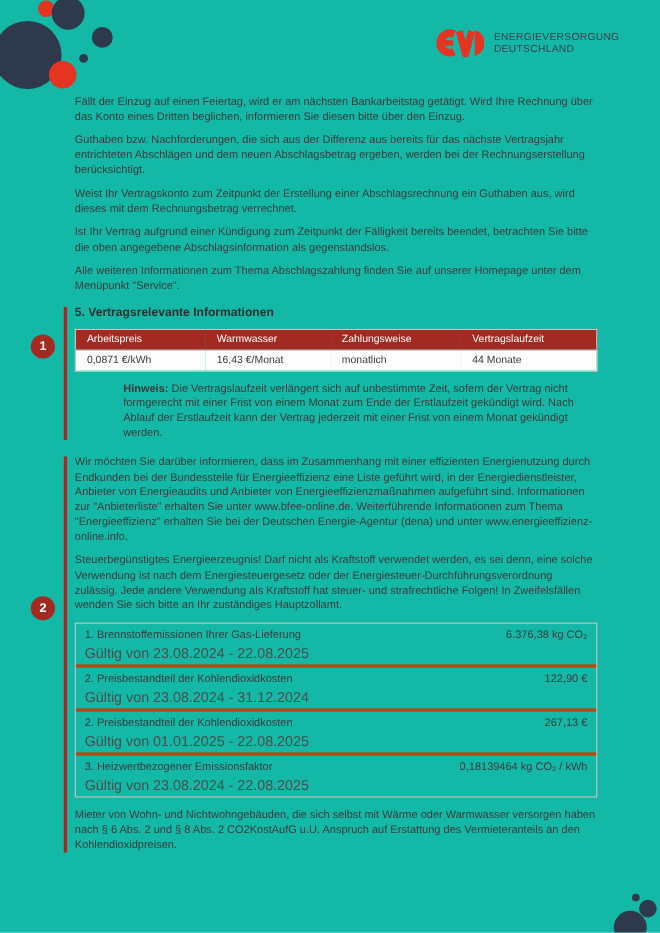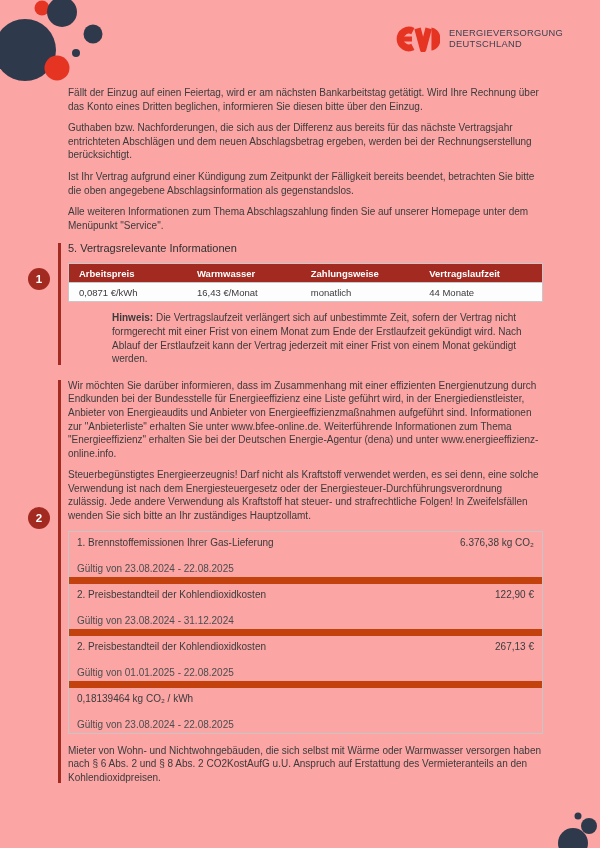--- a/index.html
+++ b/index.html
@@ -1,57 +1,57 @@
 <!DOCTYPE html>
 <html><head>
 <meta charset="utf-8">
 <style>
   * { margin:0; padding:0; box-sizing:border-box; }
   html,body { background:#e9e9e9; }
   .page {
     width:600px; height:848px; position:relative; margin:0 auto;
-    background:#fca5a5; overflow:hidden;
+    background:#14b8a6; overflow:hidden;
     font-family:"Liberation Sans", sans-serif; color:#3b3b3b;
   }
   
   .bubbles-tl { position:absolute; top:0; left:0; }
   .bubbles-br { position:absolute; right:0; bottom:0; }
   
   .logo { position:absolute; top:26px; left:396px; display:flex; align-items:center; }
   .logo-text { margin-left:9px; font-size:9.3px; letter-spacing:0.3px; color:#3a4150; line-height:11.5px; font-weight:400; }
   
   .content { position:absolute; left:68px; top:86px; width:475px; }
   .body-text { font-size:10px; line-height:13.6px; margin-bottom:8px; }
   .body-text:last-child { margin-bottom:0; }
   b { font-weight:bold; }
   
   .section { position:relative; }
   .section-5 { margin-top:10px; }
   .section-6 { margin-top:13px; }
   .section-bar { position:absolute; left:-10px; top:1px; bottom:1px; width:2.5px; background:#a32a21; }
-  .section-heading { font-size:11px; font-weight:normal; color:#2f2f2f; margin-bottom:9px; }
+  .section-heading { font-size:11px; font-weight:bold; color:#2f2f2f; margin-bottom:9px; }
   .marker {
     position:absolute; left:-40px; width:22px; height:22px; border-radius:50%;
     background:#a32a21; color:#ffffff; font-size:11.5px; font-weight:bold;
     display:flex; align-items:center; justify-content:center;
   }
   .marker-1 { top:26px; }
   .marker-2 { top:128px; }
   
   .t1 { width:100%; border-collapse:collapse; font-size:9.5px; border:1px solid #c8c8c8; }
-  .t1 th { background:#a32a21; color:#ffffff; font-weight:bold; text-align:left; padding:3.5px 4px 3.5px 10px; }
+  .t1 th { background:#a32a21; color:#ffffff; font-weight:normal; text-align:left; padding:3.5px 4px 3.5px 10px; }
   .t1 td { background:#fdfdfd; padding:3.5px 4px 3.5px 10px; border-top:1px solid #c8c8c8;margin-top:28px; }
   .t1 .c0 { width:25%; } .t1 .c1 { width:24%; } .t1 .c2 { width:25%; } .t1 .c3 { width:26%; }
   .hinweis { margin-top:9px; margin-bottom:0;margin-left:44px; }
   
   .t2 { border:1px solid #c6c6c6; margin:7px 0 10px 0; }
-  .erow { border-bottom:7px solid #c2410c; padding:4px 8px 3px 8px; }
+  .erow { border-bottom:3px solid #c2410c; padding:4px 8px 3px 8px; }
   .erow:last-child { border-bottom:none; }
   .erow-top { display:flex; justify-content:space-between; font-size:10px; line-height:13px; }
-  .erow-validity { font-size:10px; color:#4d4d4d; margin-top:14px; }
+  .erow-validity { font-size:13px; color:#4d4d4d; margin-top:2px; }
 </style>
 </head>
 <body>
 
 <div class="page">
 
   <svg class="bubbles-tl" width="110" height="100" viewBox="0 0 110 100">
     <circle cx="42" cy="8" r="7.5" fill="#e63423"></circle>
     <circle cx="62" cy="12" r="15" fill="#2e3a4c"></circle>
     <circle cx="25" cy="50" r="31" fill="#2e3a4c"></circle>
@@ -76,20 +76,21 @@
     <div class="logo-text">
       <div>ENERGIEVERSORGUNG</div>
       <div>DEUTSCHLAND</div>
     </div>
   </div>
 
   <div class="content">
 
     <p class="body-text">Fällt der Einzug auf einen Feiertag, wird er am nächsten Bankarbeitstag getätigt. Wird Ihre Rechnung über das Konto eines Dritten beglichen, informieren Sie diesen bitte über den Einzug.</p>
     <p class="body-text">Guthaben bzw. Nachforderungen, die sich aus der Differenz aus bereits für das nächste Vertragsjahr entrichteten Abschlägen und dem neuen Abschlagsbetrag ergeben, werden bei der Rechnungserstellung berücksichtigt.</p>
+    <p class="body-text">Weist Ihr Vertragskonto zum Zeitpunkt der Erstellung einer Abschlagsrechnung ein Guthaben aus, wird dieses mit dem Rechnungsbetrag verrechnet.</p>
     <p class="body-text">Ist Ihr Vertrag aufgrund einer Kündigung zum Zeitpunkt der Fälligkeit bereits beendet, betrachten Sie bitte die oben angegebene Abschlagsinformation als gegenstandslos.</p>
     <p class="body-text">Alle weiteren Informationen zum Thema Abschlagszahlung finden Sie auf unserer Homepage unter dem Menüpunkt "Service".</p>
 
     <div class="section section-5">
       <div class="section-bar"></div>
       <div class="marker marker-1">1</div>
       <div class="section-heading">5. Vertragsrelevante Informationen</div>
 
       <table class="t1">
         <tbody>
@@ -135,20 +136,21 @@
         </div>
         <div class="erow">
           <div class="erow-top">
             <span>2. Preisbestandteil der Kohlendioxidkosten</span>
             <span>267,13 €</span>
           </div>
           <div class="erow-validity">Gültig von 01.01.2025 - 22.08.2025</div>
         </div>
         <div class="erow">
           <div class="erow-top">
+            <span>3. Heizwertbezogener Emissionsfaktor</span>
             <span>0,18139464 kg CO₂ / kWh</span>
           </div>
           <div class="erow-validity">Gültig von 23.08.2024 - 22.08.2025</div>
         </div>
       </div>
 
       <p class="body-text">Mieter von Wohn- und Nichtwohngebäuden, die sich selbst mit Wärme oder Warmwasser versorgen haben nach § 6 Abs. 2 und § 8 Abs. 2 CO2KostAufG u.U. Anspruch auf Erstattung des Vermieteranteils an den Kohlendioxidpreisen.</p>
     </div>
 
   </div>

